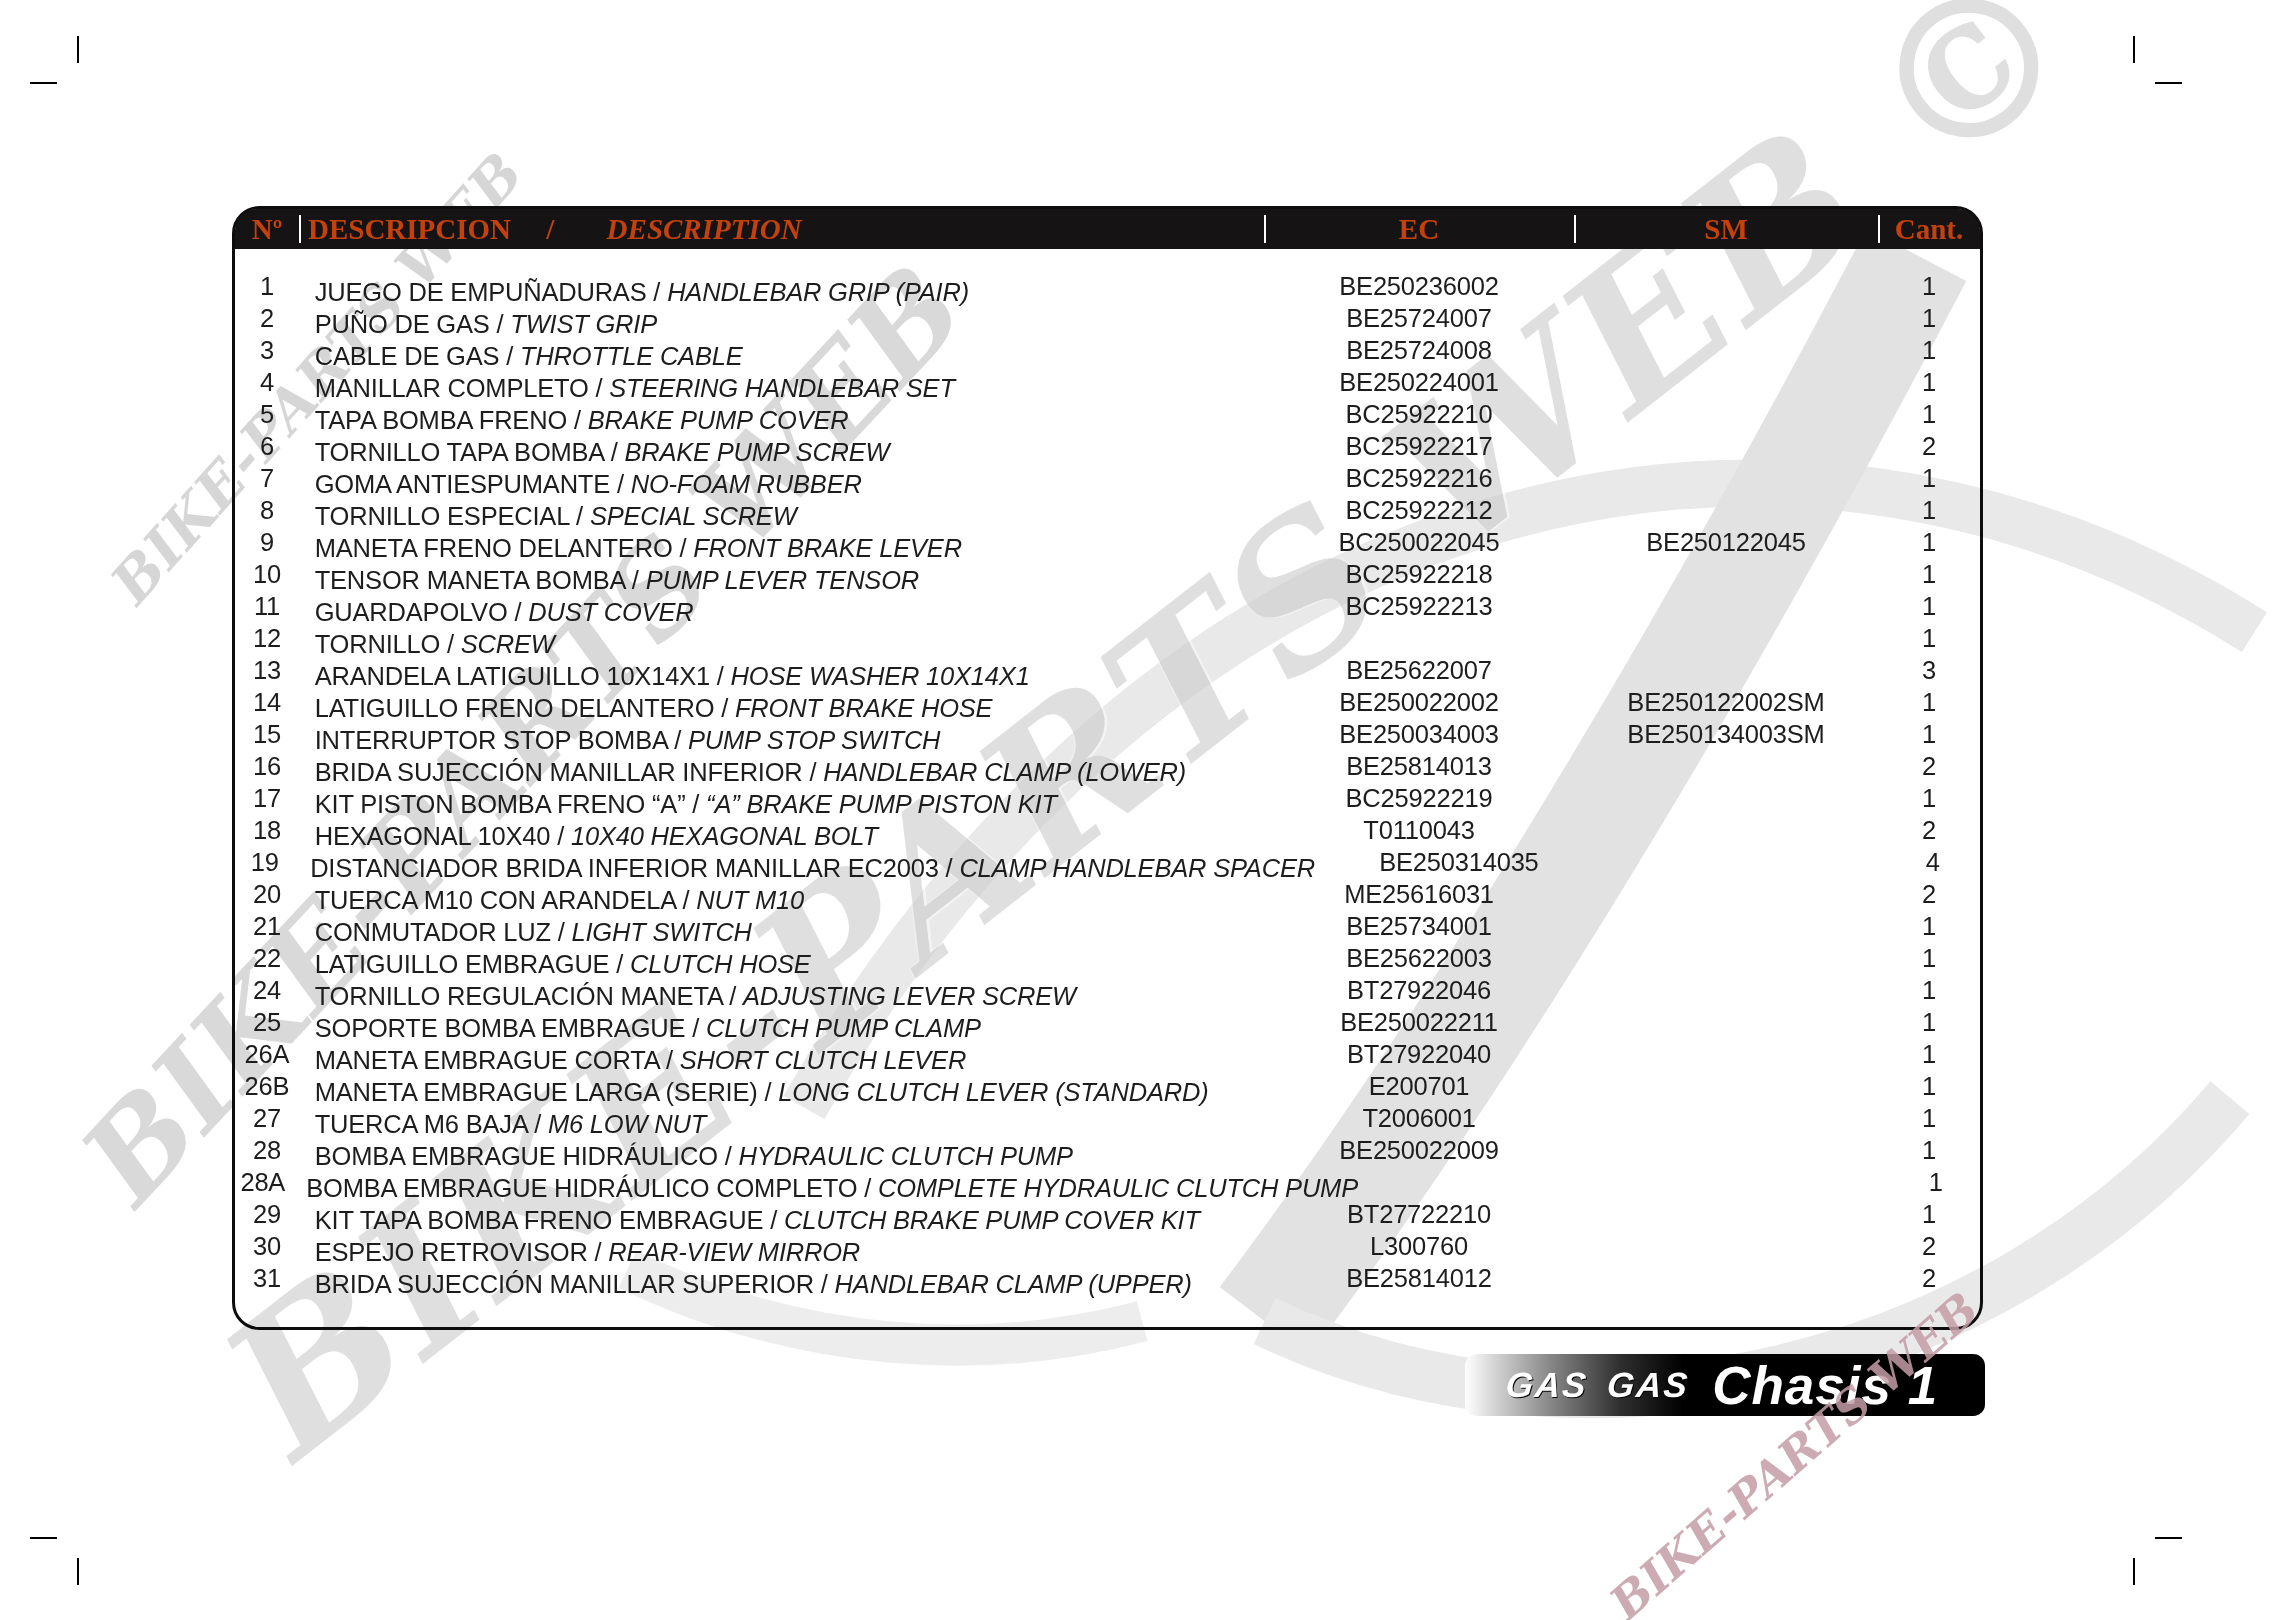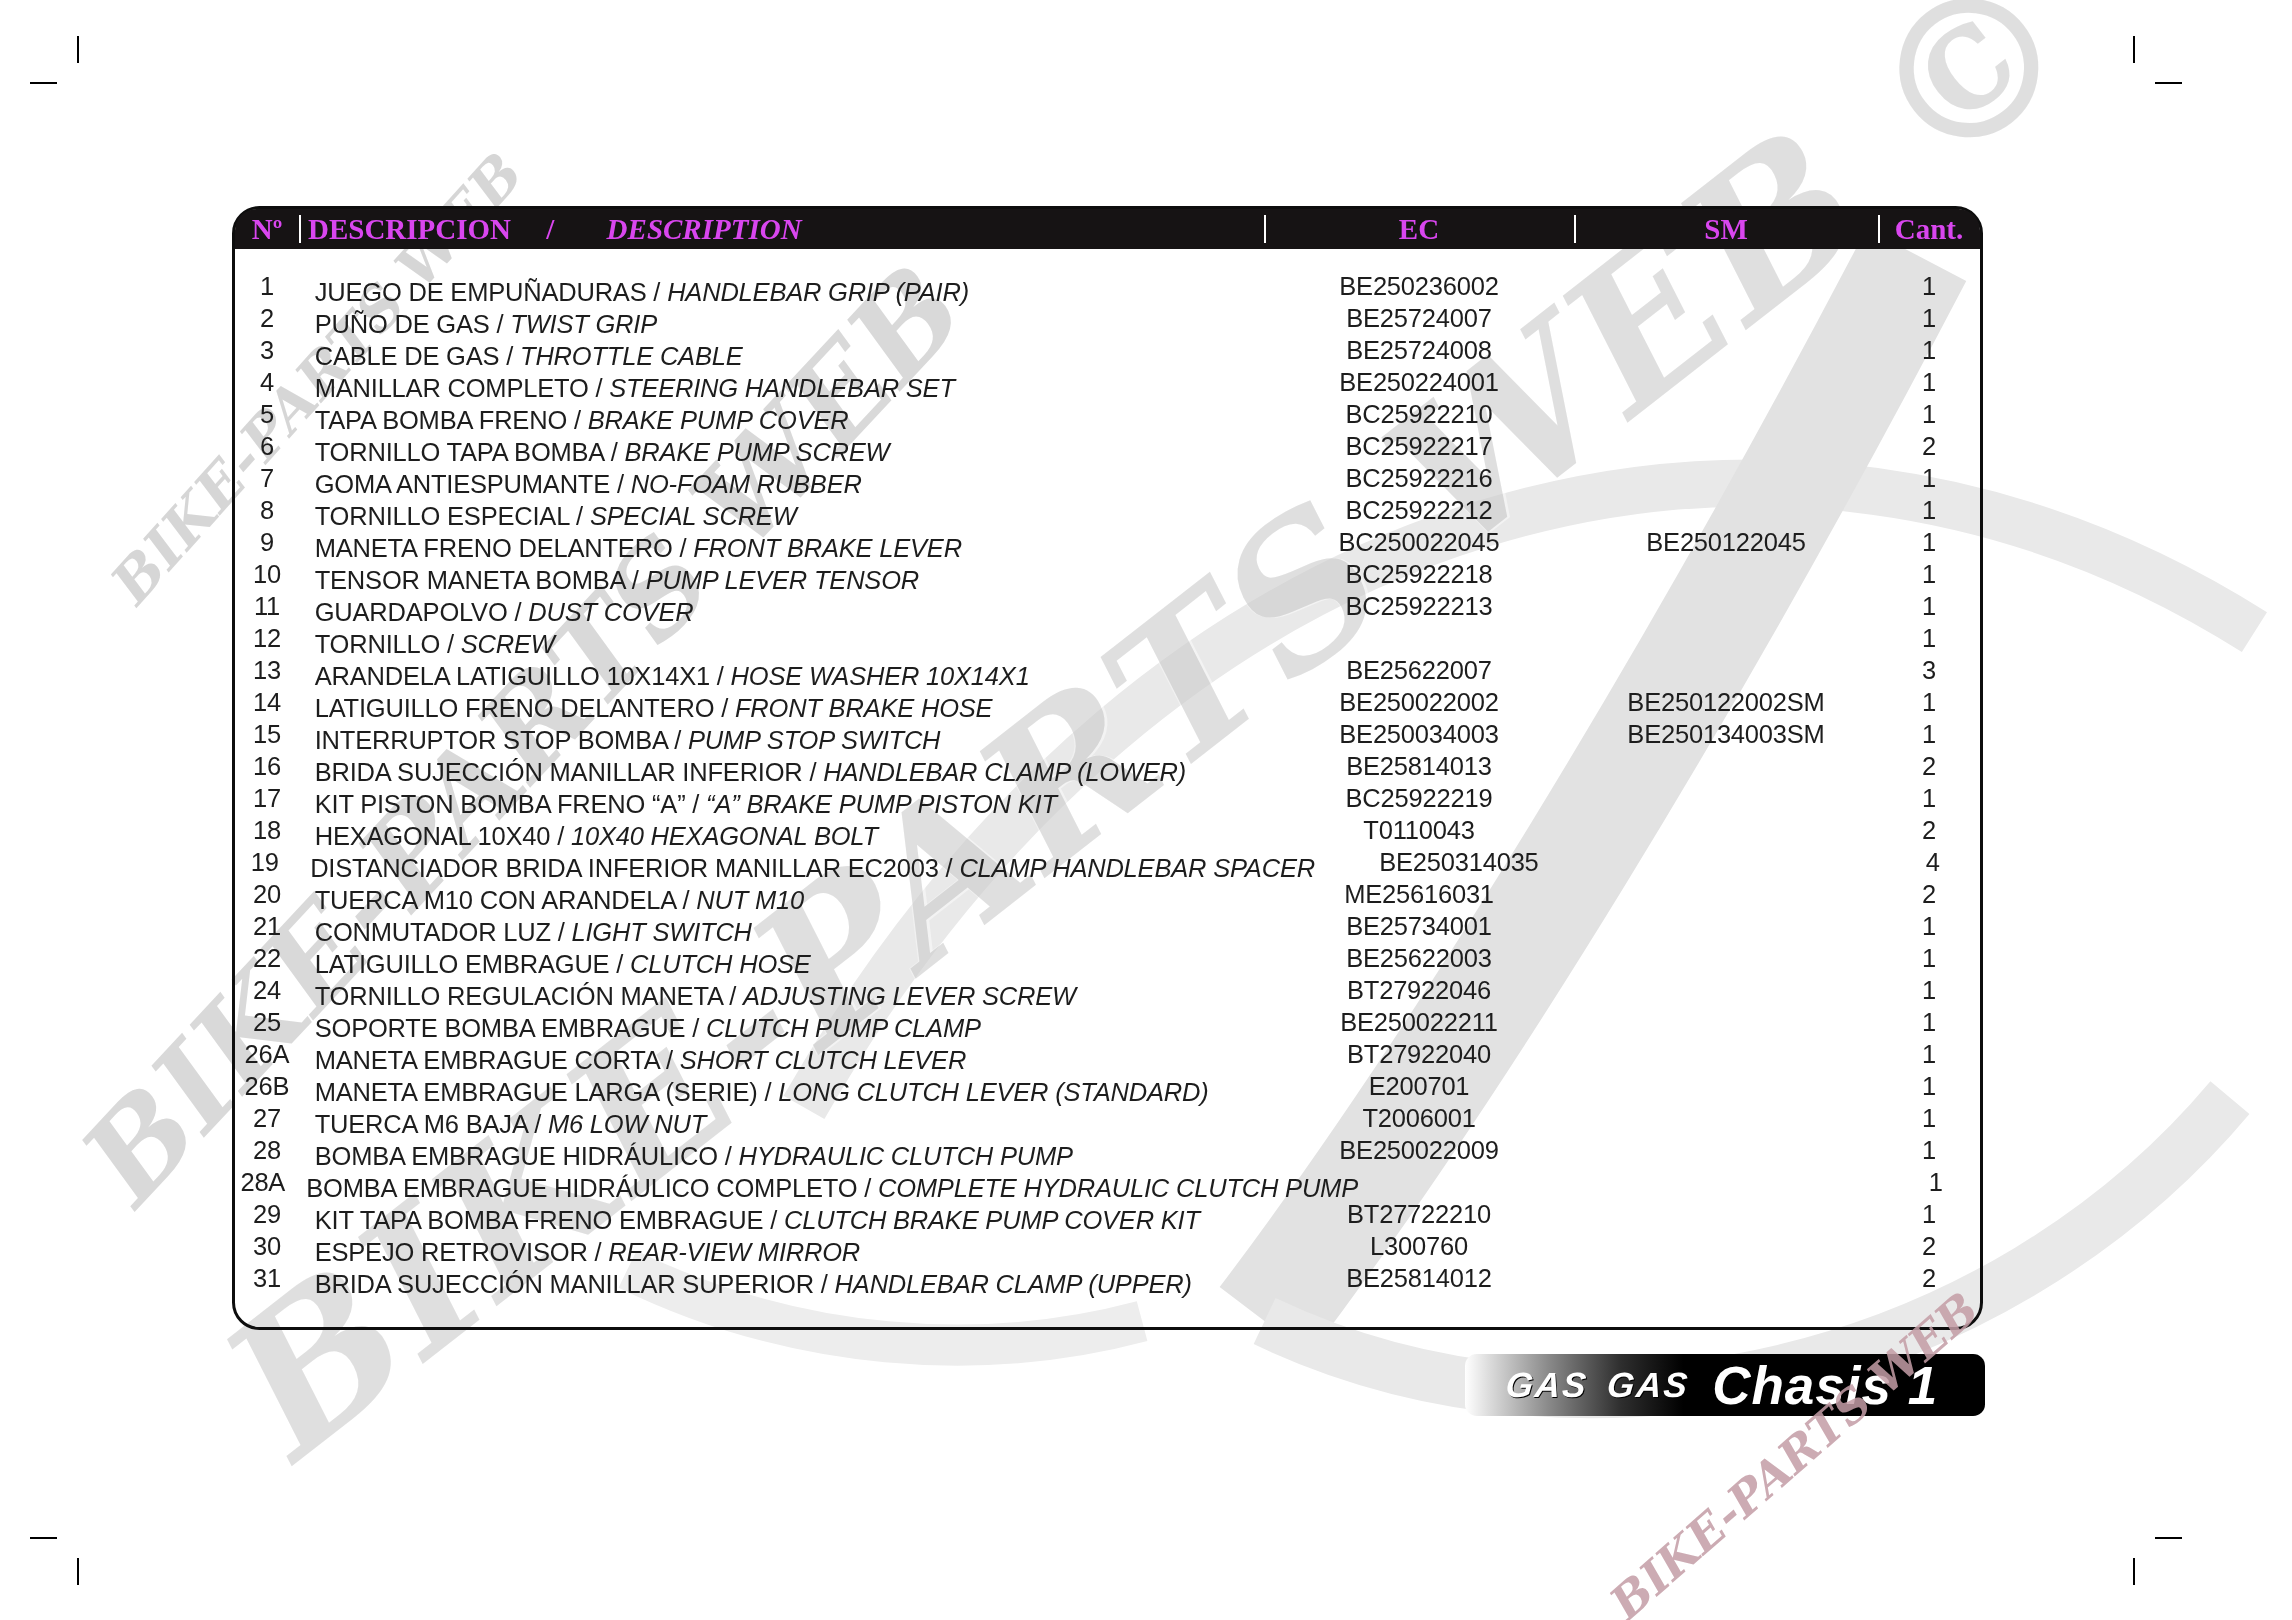--- a/index.html
+++ b/index.html
@@ -34,21 +34,21 @@
   
   .table{
     position:absolute;left:232px;top:206px;width:1751px;height:1124px;
     border:3.9px solid #0d0d0d;border-radius:27.4px;
     z-index:2;background:transparent;box-sizing:border-box;
   }
   .thead{
     display:flex;align-items:center;
     height:40px;background:#161314;
     border-radius:21.6px 21.6px 0 0;
-    color:#d946ef;
+    color:#c2410c;
     font-family:"Liberation Serif", serif;
     font-weight:bold;font-size:29px;
   }
   .th{position:relative;display:flex;align-items:center;justify-content:center;height:100%;box-sizing:border-box;}
   .th.sep::before{
     content:"";position:absolute;left:0;top:5.9px;bottom:5.9px;width:2px;background:#fff;
   }
   .th-no{width:64px;}
   .th-desc{flex:1;justify-content:flex-start;padding-left:9px;gap:28px;}
   .th-ec{width:310px;}

